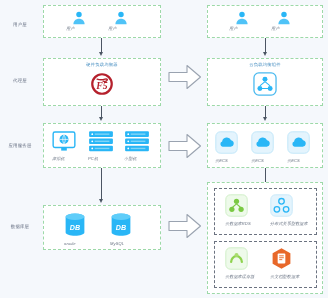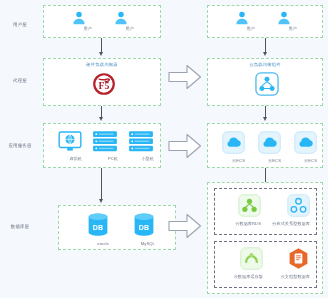--- a/index.html
+++ b/index.html
@@ -31,21 +31,21 @@
     border:1px dashed #6b7280;background:#ffffff;
   }
 
   .panel-title{
     position:absolute;left:0;right:0;top:3px;
     text-align:center;font-size:4.3px;color:#4a90c2;letter-spacing:.2px;
   }
 
   
   .icon-cell{
-    position:absolute;text-align:right;
+    position:absolute;text-align:left;font-style:italic;
   }
   .icon-cap{
     font-size:4.1px;color:#6b7585;margin-top:1px;
     letter-spacing:.1px;line-height:1.2;
   }
 
   
   .person{width:16px;height:16px;display:block;margin:0 auto;}
 
   
@@ -148,21 +148,21 @@
         <circle cx="5.5" cy="24.9" r="1.3" fill="#ffffff"></circle>
           <rect x="9" y="23.9" width="21" height="2" fill="#7fd4f7"></rect>
       </svg>
       <div class="icon-cap">小型机</div>
     </div>
   </div>
 
   <div class="vline" style="left:101px;top:168px;height:33px;"></div>
   <div class="vhead" style="left:98.5px;top:199px;"></div>
 
-  <div class="panel" style="left:58px;top:205px;width:118px;height:45px;">
+  <div class="panel" style="left:43px;top:205px;width:118px;height:45px;">
 
     <div class="icon-cell" style="left:20px;top:7px;width:30px;">
       <svg width="22" height="24" viewBox="0 0 28 32">
         <ellipse cx="14" cy="5" rx="12.5" ry="4.3" fill="#4fc3f7"></ellipse>
         <path d="M1.5 5v21c0 2.4 5.6 4.3 12.5 4.3S26.5 28.4 26.5 26V5z" fill="#29b6f6"></path>
         <ellipse cx="14" cy="5" rx="12.5" ry="4.3" fill="#5fcdf9"></ellipse>
         <text x="14" y="22" font-size="9.5" font-weight="bold" fill="#ffffff" text-anchor="middle" font-family="Liberation Sans, sans-serif">DB</text>
       </svg>
       <div class="icon-cap">oracle</div>
     </div>

